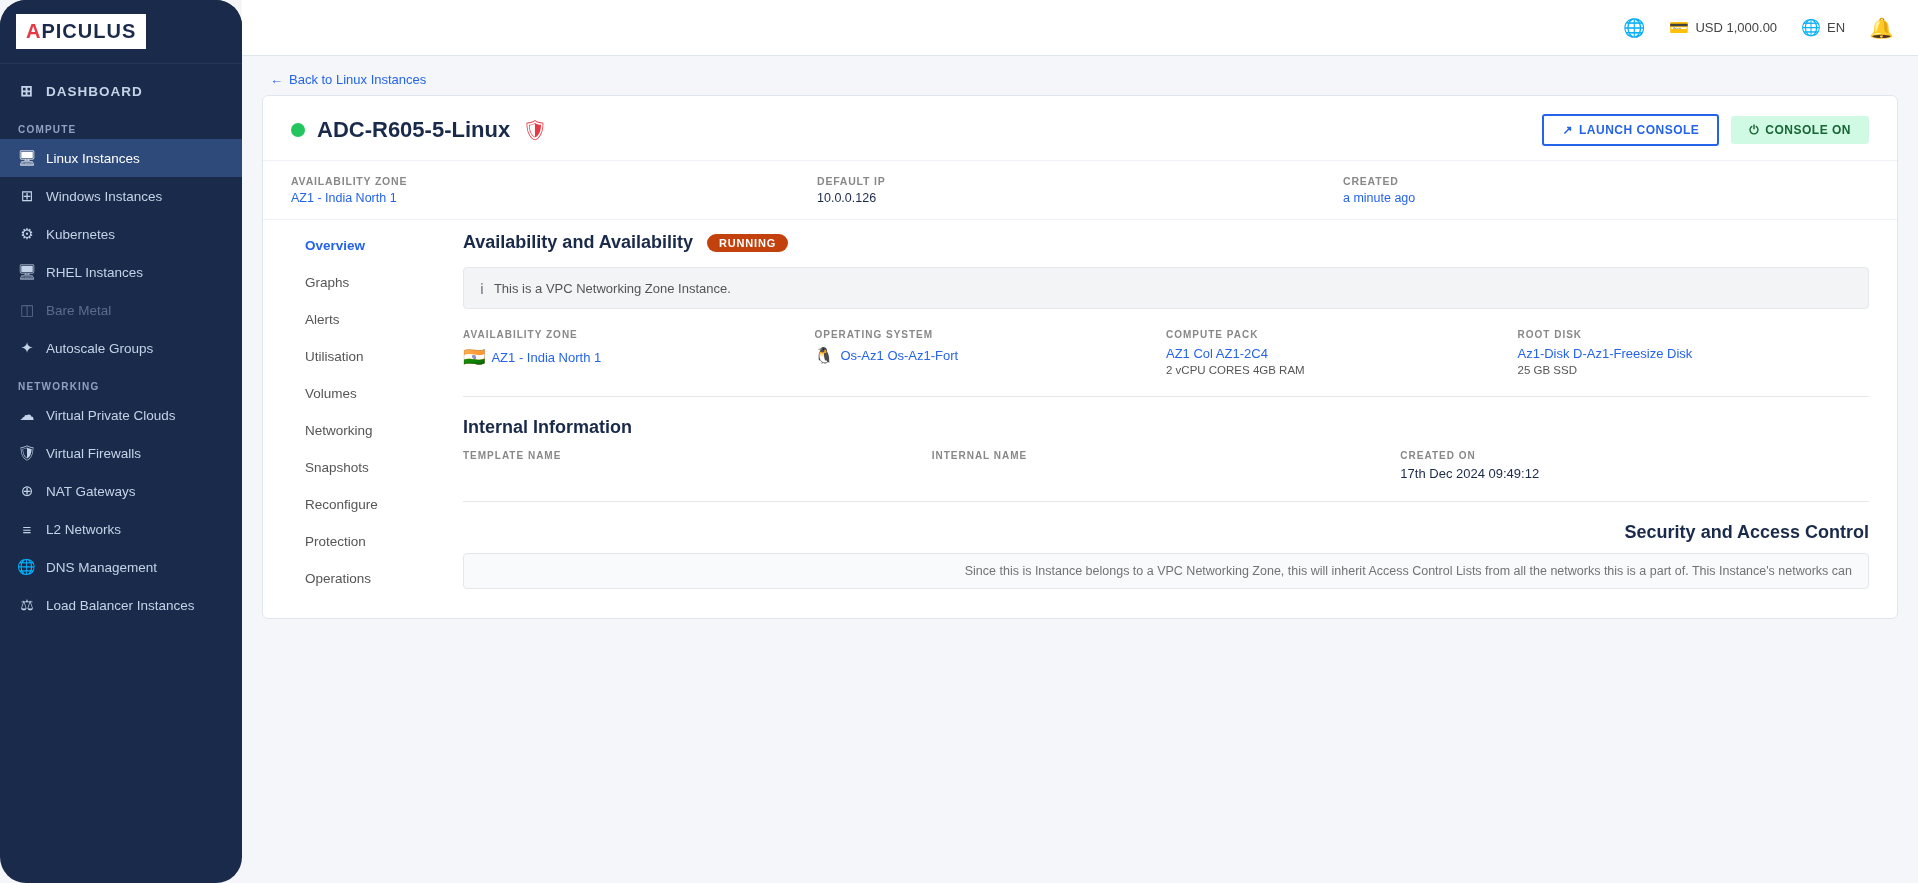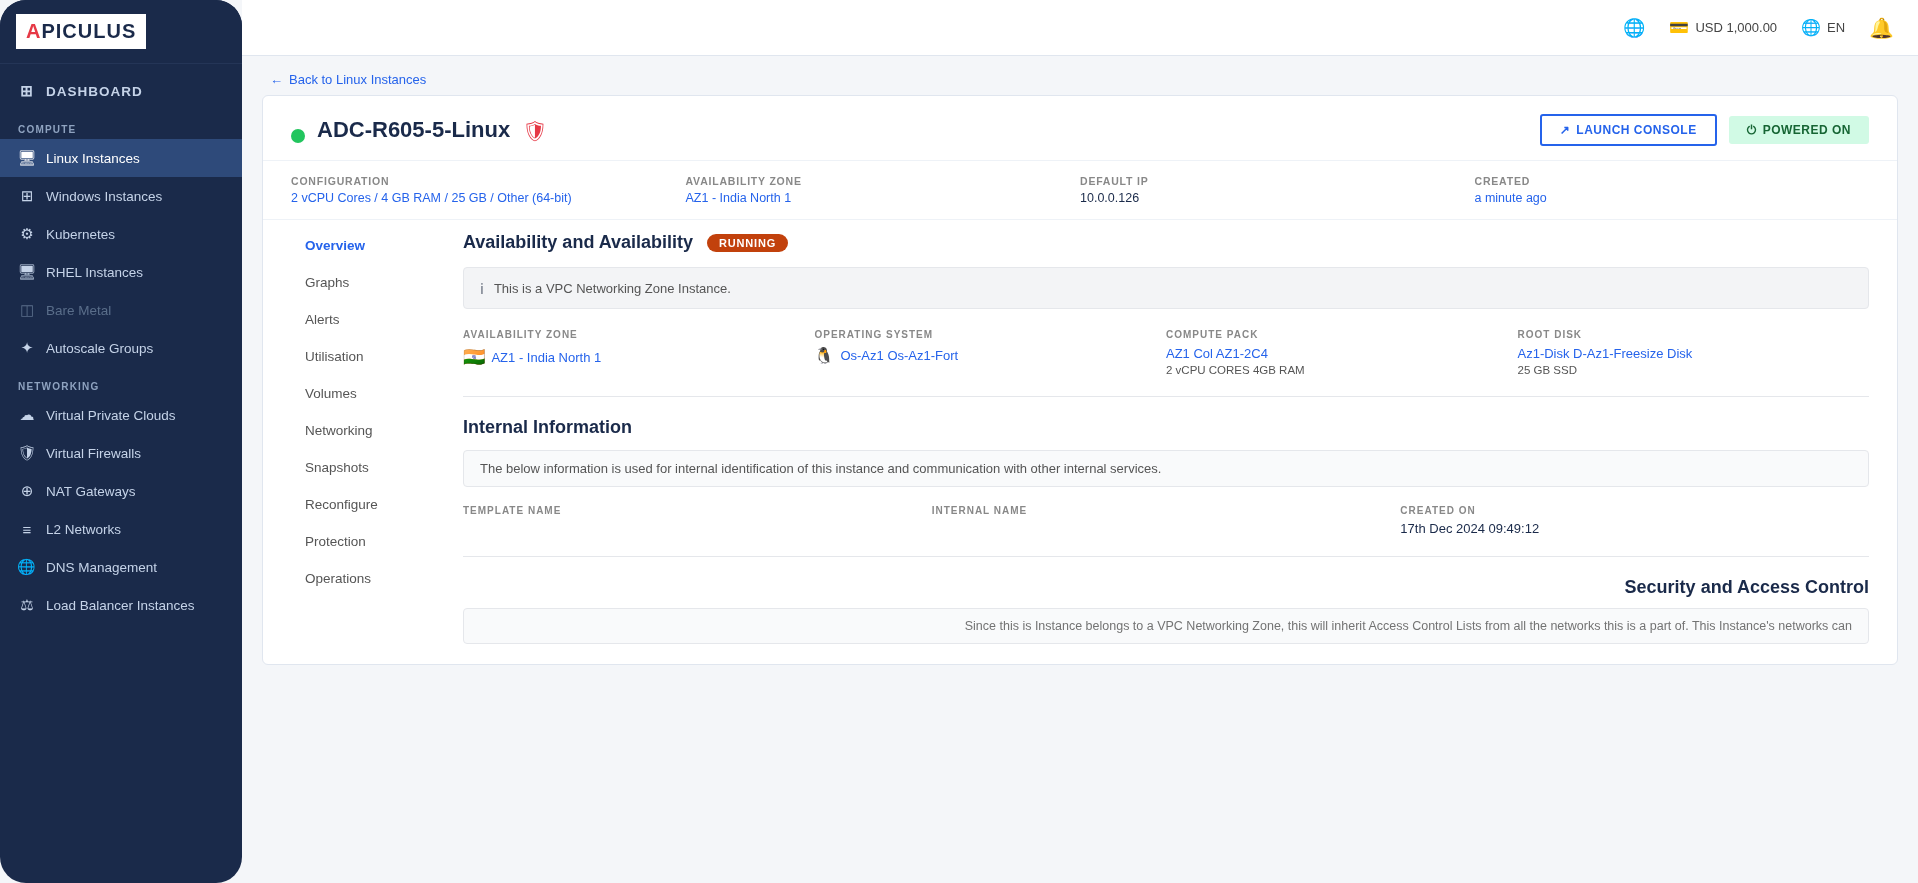--- a/index.html
+++ b/index.html
@@ -130,21 +130,21 @@
     }
     .instance-header {
       display: flex;
       align-items: center;
       justify-content: space-between;
       padding: 18px 28px 14px;
       border-bottom: 1px solid #eef2f7;
     }
     .instance-title-row {
       display: flex;
-      align-items: flex-end;
+      align-items: center;
       gap: 12px;
     }
     .status-dot {
       width: 14px;
       height: 14px;
       border-radius: 50%;
       background: #22c55e;
       display: inline-block;
       flex-shrink: 0;
     }
@@ -468,30 +468,26 @@
           <span class="instance-name">ADC-R605-5-Linux</span>
           <span class="shield-icon">🛡</span>
         </div>
         <div class="instance-actions">
           <button class="btn-launch">
             <span>↗</span>
             <span>LAUNCH CONSOLE</span>
           </button>
           <button class="btn-powered">
             <span>⏻</span>
-            <span>POWERED ON</span>
+            <span>CONSOLE ON</span>
           </button>
         </div>
       </div>
 
       <div class="config-row">
-        <div class="config-col">
-          <div class="config-label">CONFIGURATION</div>
-          <div class="config-value">2 vCPU Cores / 4 GB RAM / 25 GB / Other (64-bit)</div>
-        </div>
         <div class="config-col">
           <div class="config-label">AVAILABILITY ZONE</div>
           <div class="config-value">AZ1 - India North 1</div>
         </div>
         <div class="config-col">
           <div class="config-label">DEFAULT IP</div>
           <div class="config-value plain">10.0.0.126</div>
         </div>
         <div class="config-col">
           <div class="config-label">CREATED</div>
@@ -570,21 +566,20 @@
               <div class="avail-label">ROOT DISK</div>
               <div class="avail-value">Az1-Disk D-Az1-Freesize Disk</div>
               <div class="avail-subtext">25 GB SSD</div>
             </div>
           </div>
 
           <hr class="section-divider">
 
           <div class="internal-section">
             <div class="section-title" style="margin-bottom:12px;">Internal Information</div>
-            <div class="internal-desc">The below information is used for internal identification of this instance and communication with other internal services.</div>
             <div class="internal-row">
               <div class="internal-col">
                 <div class="internal-label">TEMPLATE NAME</div>
               </div>
               <div class="internal-col">
                 <div class="internal-label">INTERNAL NAME</div>
               </div>
               <div class="internal-col">
                 <div class="internal-label">CREATED ON</div>
                 <div class="internal-value plain">17th Dec 2024 09:49:12</div>

